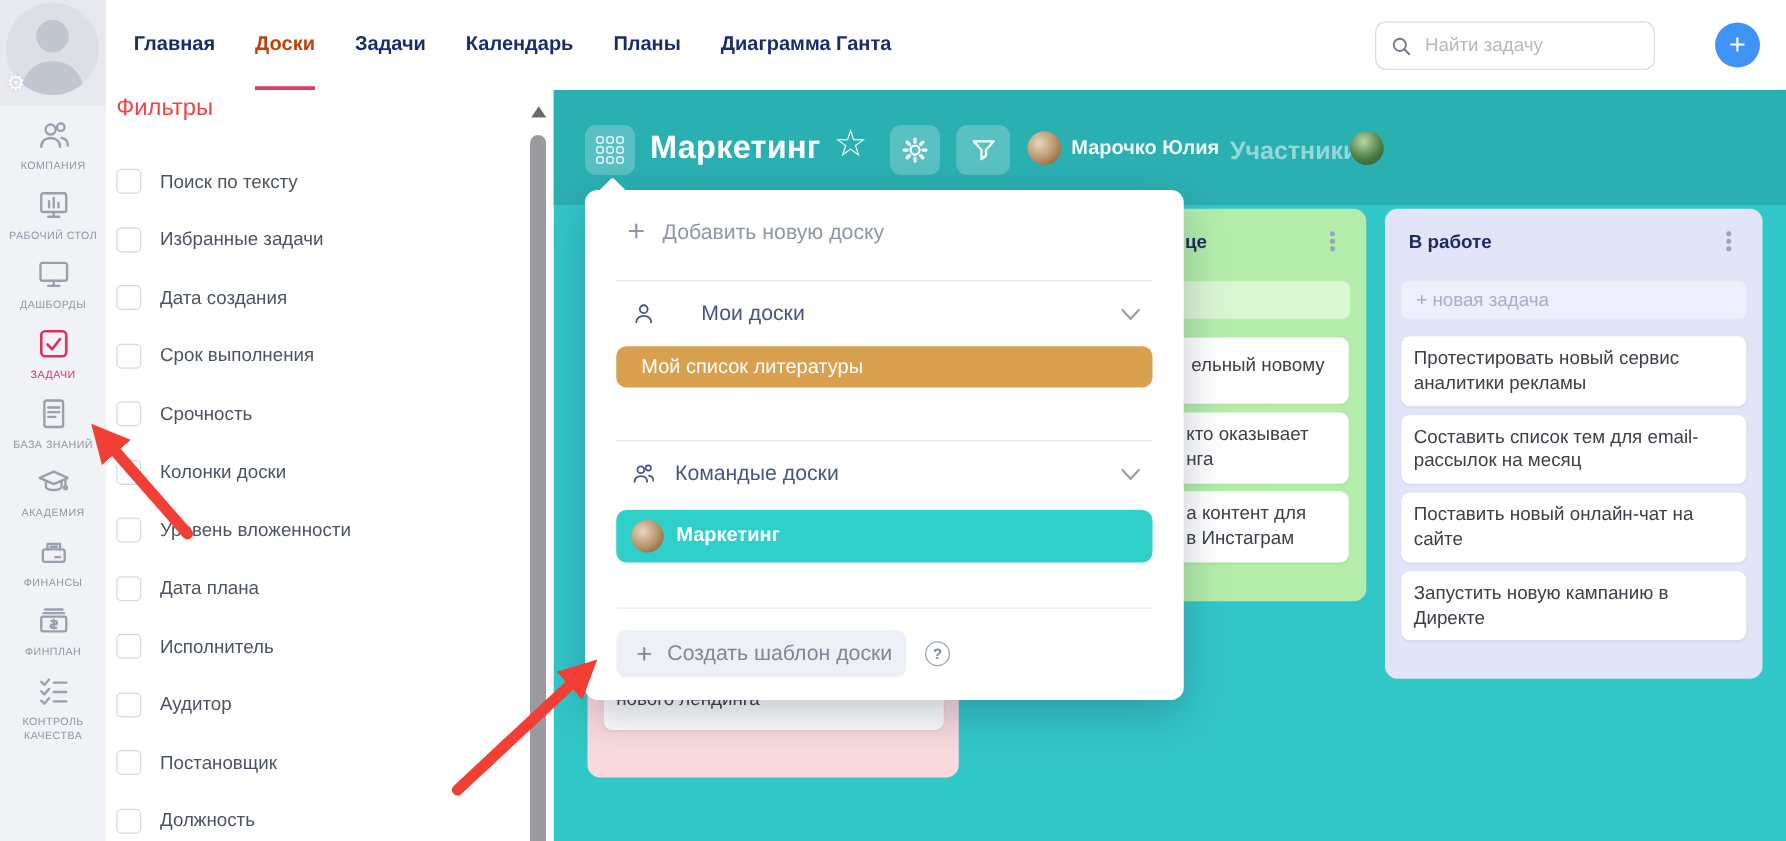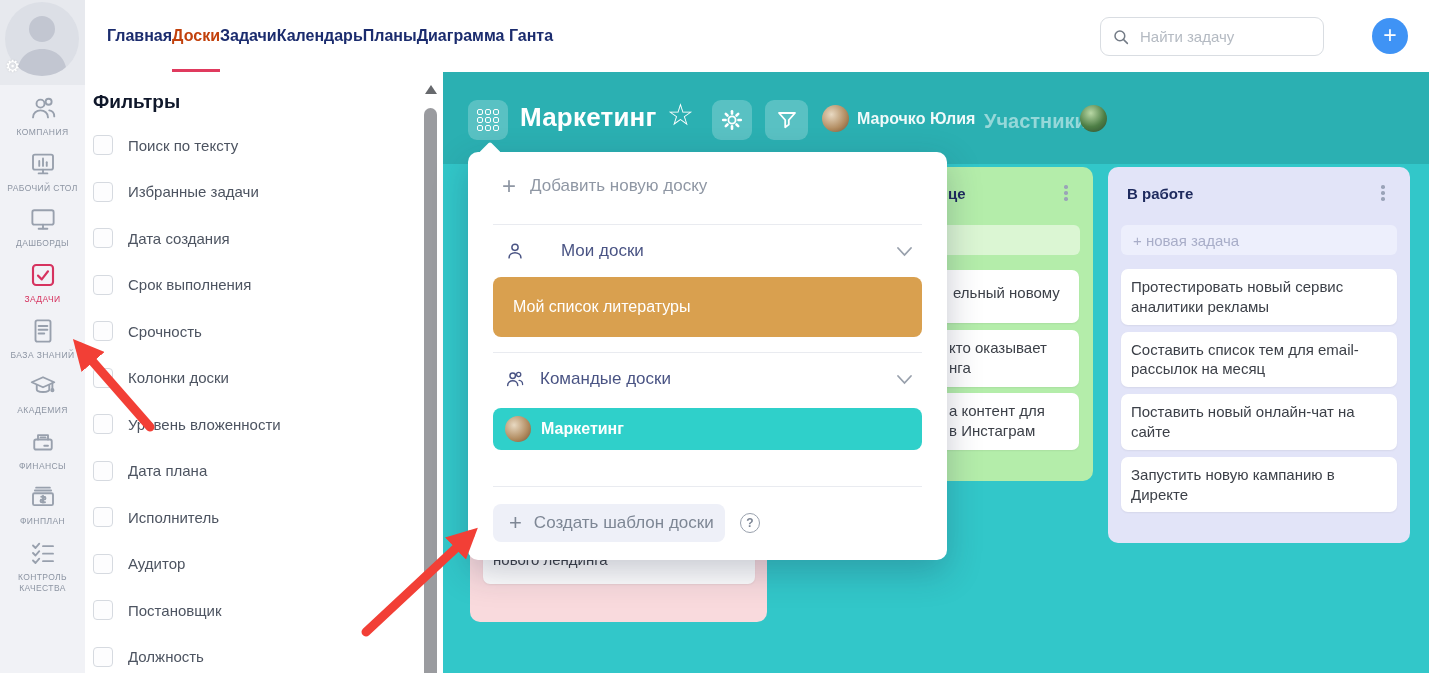--- a/index.html
+++ b/index.html
@@ -1,21 +1,21 @@
 <!DOCTYPE html>
 <html><head>
 <meta charset="utf-8">
 <style>
   html,body{margin:0;padding:0;background:#fff;}
   #app{position:relative;width:1429px;height:673px;overflow:hidden;
        font-family:"Liberation Sans",sans-serif;background:#fff;}
   
   .topbar{position:absolute;left:85px;top:0;right:0;height:72px;background:#fff;
           border-bottom:1px solid #eef0f3;}
-  .topnav{position:absolute;left:22px;top:0;height:72px;display:flex;align-items:center;}
+  .topnav{position:absolute;left:22px;top:0;height:72px;display:flex;gap:32px;align-items:center;}
   .nav-item{position:relative;height:72px;display:flex;align-items:center;
             font-weight:bold;font-size:16px;color:#1b2c6e;cursor:pointer;}
   .nav-item.active{color:#c2410c;}
   .nav-item.active::after{content:"";position:absolute;left:0;right:0;bottom:0;height:3px;background:#e03a5e;}
   .searchbox{position:absolute;left:1015px;top:17px;width:222px;height:37px;border:1px solid #d9dde2;
              border-radius:9px;background:#fff;display:flex;align-items:center;}
   .searchbox svg{margin-left:11px;flex:0 0 auto;}
   .searchbox input{border:none;outline:none;flex:1;margin-left:8px;font-size:15px;color:#49505a;
                    font-family:"Liberation Sans",sans-serif;background:transparent;}
   .searchbox input::placeholder{color:#b4bac2;}
@@ -28,21 +28,21 @@
   .sidebar{position:absolute;left:0;top:85px;bottom:0;width:85px;background:#f1f2f6;
            display:flex;flex-direction:column;align-items:center;padding-top:8px;box-sizing:border-box;}
   .sb-item{display:flex;flex-direction:column;align-items:center;gap:4px;margin-bottom:11px;
            color:#98a0ad;cursor:pointer;width:84px;}
   .sb-item .sb-label{font-size:8.5px;letter-spacing:.4px;text-align:center;line-height:1.25;color:#8d95a3;}
   .sb-item.active{color:#d6335f;}
   .sb-item.active .sb-label{color:#d6335f;}
   .sb-ico svg{display:block;}
   
   .filters{position:absolute;left:85px;top:72px;width:363px;bottom:0;background:#fff;}
-  .filters-title{position:absolute;left:8px;top:19px;font-size:19px;font-weight:bold;color:#0f172a;}
+  .filters-title{position:absolute;left:8px;top:4px;font-size:19px;font-weight:normal;color:#ef4444;}
   .f-list{position:absolute;left:8px;top:50px;right:40px;}
   .f-item{display:flex;align-items:center;gap:15px;height:46.5px;}
   .f-check{width:20px;height:20px;border:1.5px solid #d6dae0;border-radius:4px;background:#fdfdfe;
            box-sizing:border-box;cursor:pointer;flex:0 0 auto;}
   .f-label{font-size:15px;color:#4d5461;}
   
   .scrollbar{position:absolute;left:424px;top:83px;width:13px;height:590px;overflow:hidden;}
   .sb-up{width:0;height:0;margin:2px auto 0;border-left:6px solid transparent;border-right:6px solid transparent;
          border-bottom:9px solid #67696d;cursor:pointer;}
   .sb-thumb{position:absolute;left:0;top:25px;bottom:-8px;width:13px;background:#9a9b9f;border-radius:7px;cursor:pointer;}
@@ -91,21 +91,21 @@
   .dd-notch{position:absolute;left:14px;top:-7px;width:16px;height:16px;background:#fff;transform:rotate(45deg);border-radius:2px;}
   .dd-row{position:absolute;left:34px;display:flex;align-items:center;gap:14px;cursor:pointer;}
   .dd-plus{font-size:24px;color:#8f97a4;font-weight:300;line-height:1;}
   .dd-add-label{font-size:17px;color:#8f97a4;}
   .dd-hr{position:absolute;left:25px;right:25px;height:1px;background:#e9ebf0;}
   .dd-sec{position:absolute;left:36px;display:flex;align-items:center;gap:14px;cursor:pointer;}
   .dd-sec-label{font-size:17px;color:#4a5484;}
   .dd-chev{position:absolute;right:34px;cursor:pointer;}
   .dd-board{position:absolute;left:25px;width:429px;border-radius:8px;display:flex;align-items:center;
             cursor:pointer;color:#fff;box-sizing:border-box;}
-  .dd-board.orange{top:125px;height:60px;background:#d9a04f;padding-left:20px;font-size:16px;}
+  .dd-board.orange{top:125px;height:33px;background:#d9a04f;padding-left:20px;font-size:16px;}
   .dd-board.teal{top:256px;height:42px;background:#2fd0ca;padding-left:12px;font-size:16px;font-weight:bold;gap:10px;}
   .dd-board .mini-ava{width:26px;height:26px;border-radius:50%;
             background:radial-gradient(circle at 35% 35%,#e8d9c2,#b08a5e 60%,#6f5136);}
   .dd-create{position:absolute;left:25px;top:352px;width:232px;height:38px;background:#eef0f8;border-radius:8px;
              display:flex;align-items:center;gap:12px;padding-left:16px;box-sizing:border-box;cursor:pointer;}
   .dd-create .dd-plus{color:#7e8795;font-size:22px;}
   .dd-create-label{font-size:17px;color:#7e8795;}
   .dd-help{position:absolute;left:272px;top:361px;width:20px;height:20px;border:1.4px solid #99a1ad;border-radius:50%;
            color:#7d8695;font-size:12px;font-weight:bold;display:flex;align-items:center;justify-content:center;
            box-sizing:border-box;cursor:pointer;}

